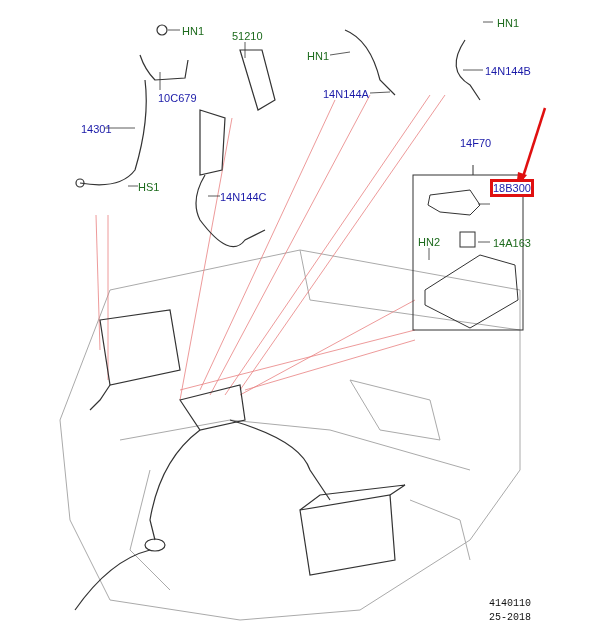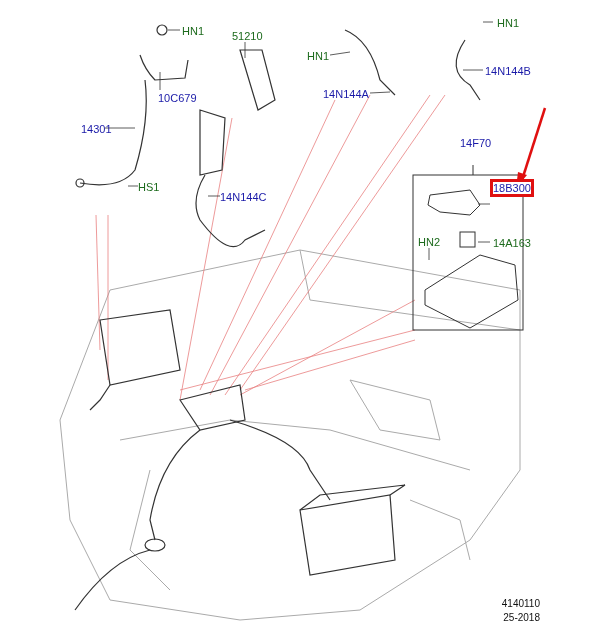--- a/index.html
+++ b/index.html
@@ -2,21 +2,21 @@
 <html><head>
 <meta charset="utf-8">
 <style>
   html,body{margin:0;padding:0;background:#fff;}
   body{width:616px;height:642px;position:relative;overflow:hidden;font-family:"Liberation Sans",sans-serif;}
   #stage{position:absolute;left:0;top:0;width:616px;height:642px;padding-left:20px;}
   .lbl{position:absolute;font-size:11px;line-height:12px;white-space:nowrap;cursor:pointer;}
   .blue{color:#1a1aa8;}
   .green{color:#1d6b1d;}
   .footer{position:absolute;left:0;top:598px;width:616px;font-size:10px;color:#111;text-align:right;}
-  .footer div{position:absolute;width:60px;}
+  .footer div{position:absolute;width:60px;text-align:center;font-family:Liberation Mono, monospace;}
   .hl{outline:3px solid #e01010;background:#fff;}
 </style>
 </head>
 <body>
 
 <div id="stage">
 <svg width="616" height="642" viewBox="0 0 616 642" style="position:absolute;left:0;top:0">
   <g fill="none" stroke="#aaa" stroke-width="1">
     <path d="M60 420 L110 290 L300 250 L520 290 L520 470 L470 540 L360 610 L240 620 L110 600 L70 520 Z"></path>
     <path d="M300 250 L310 300 L520 330"></path>

